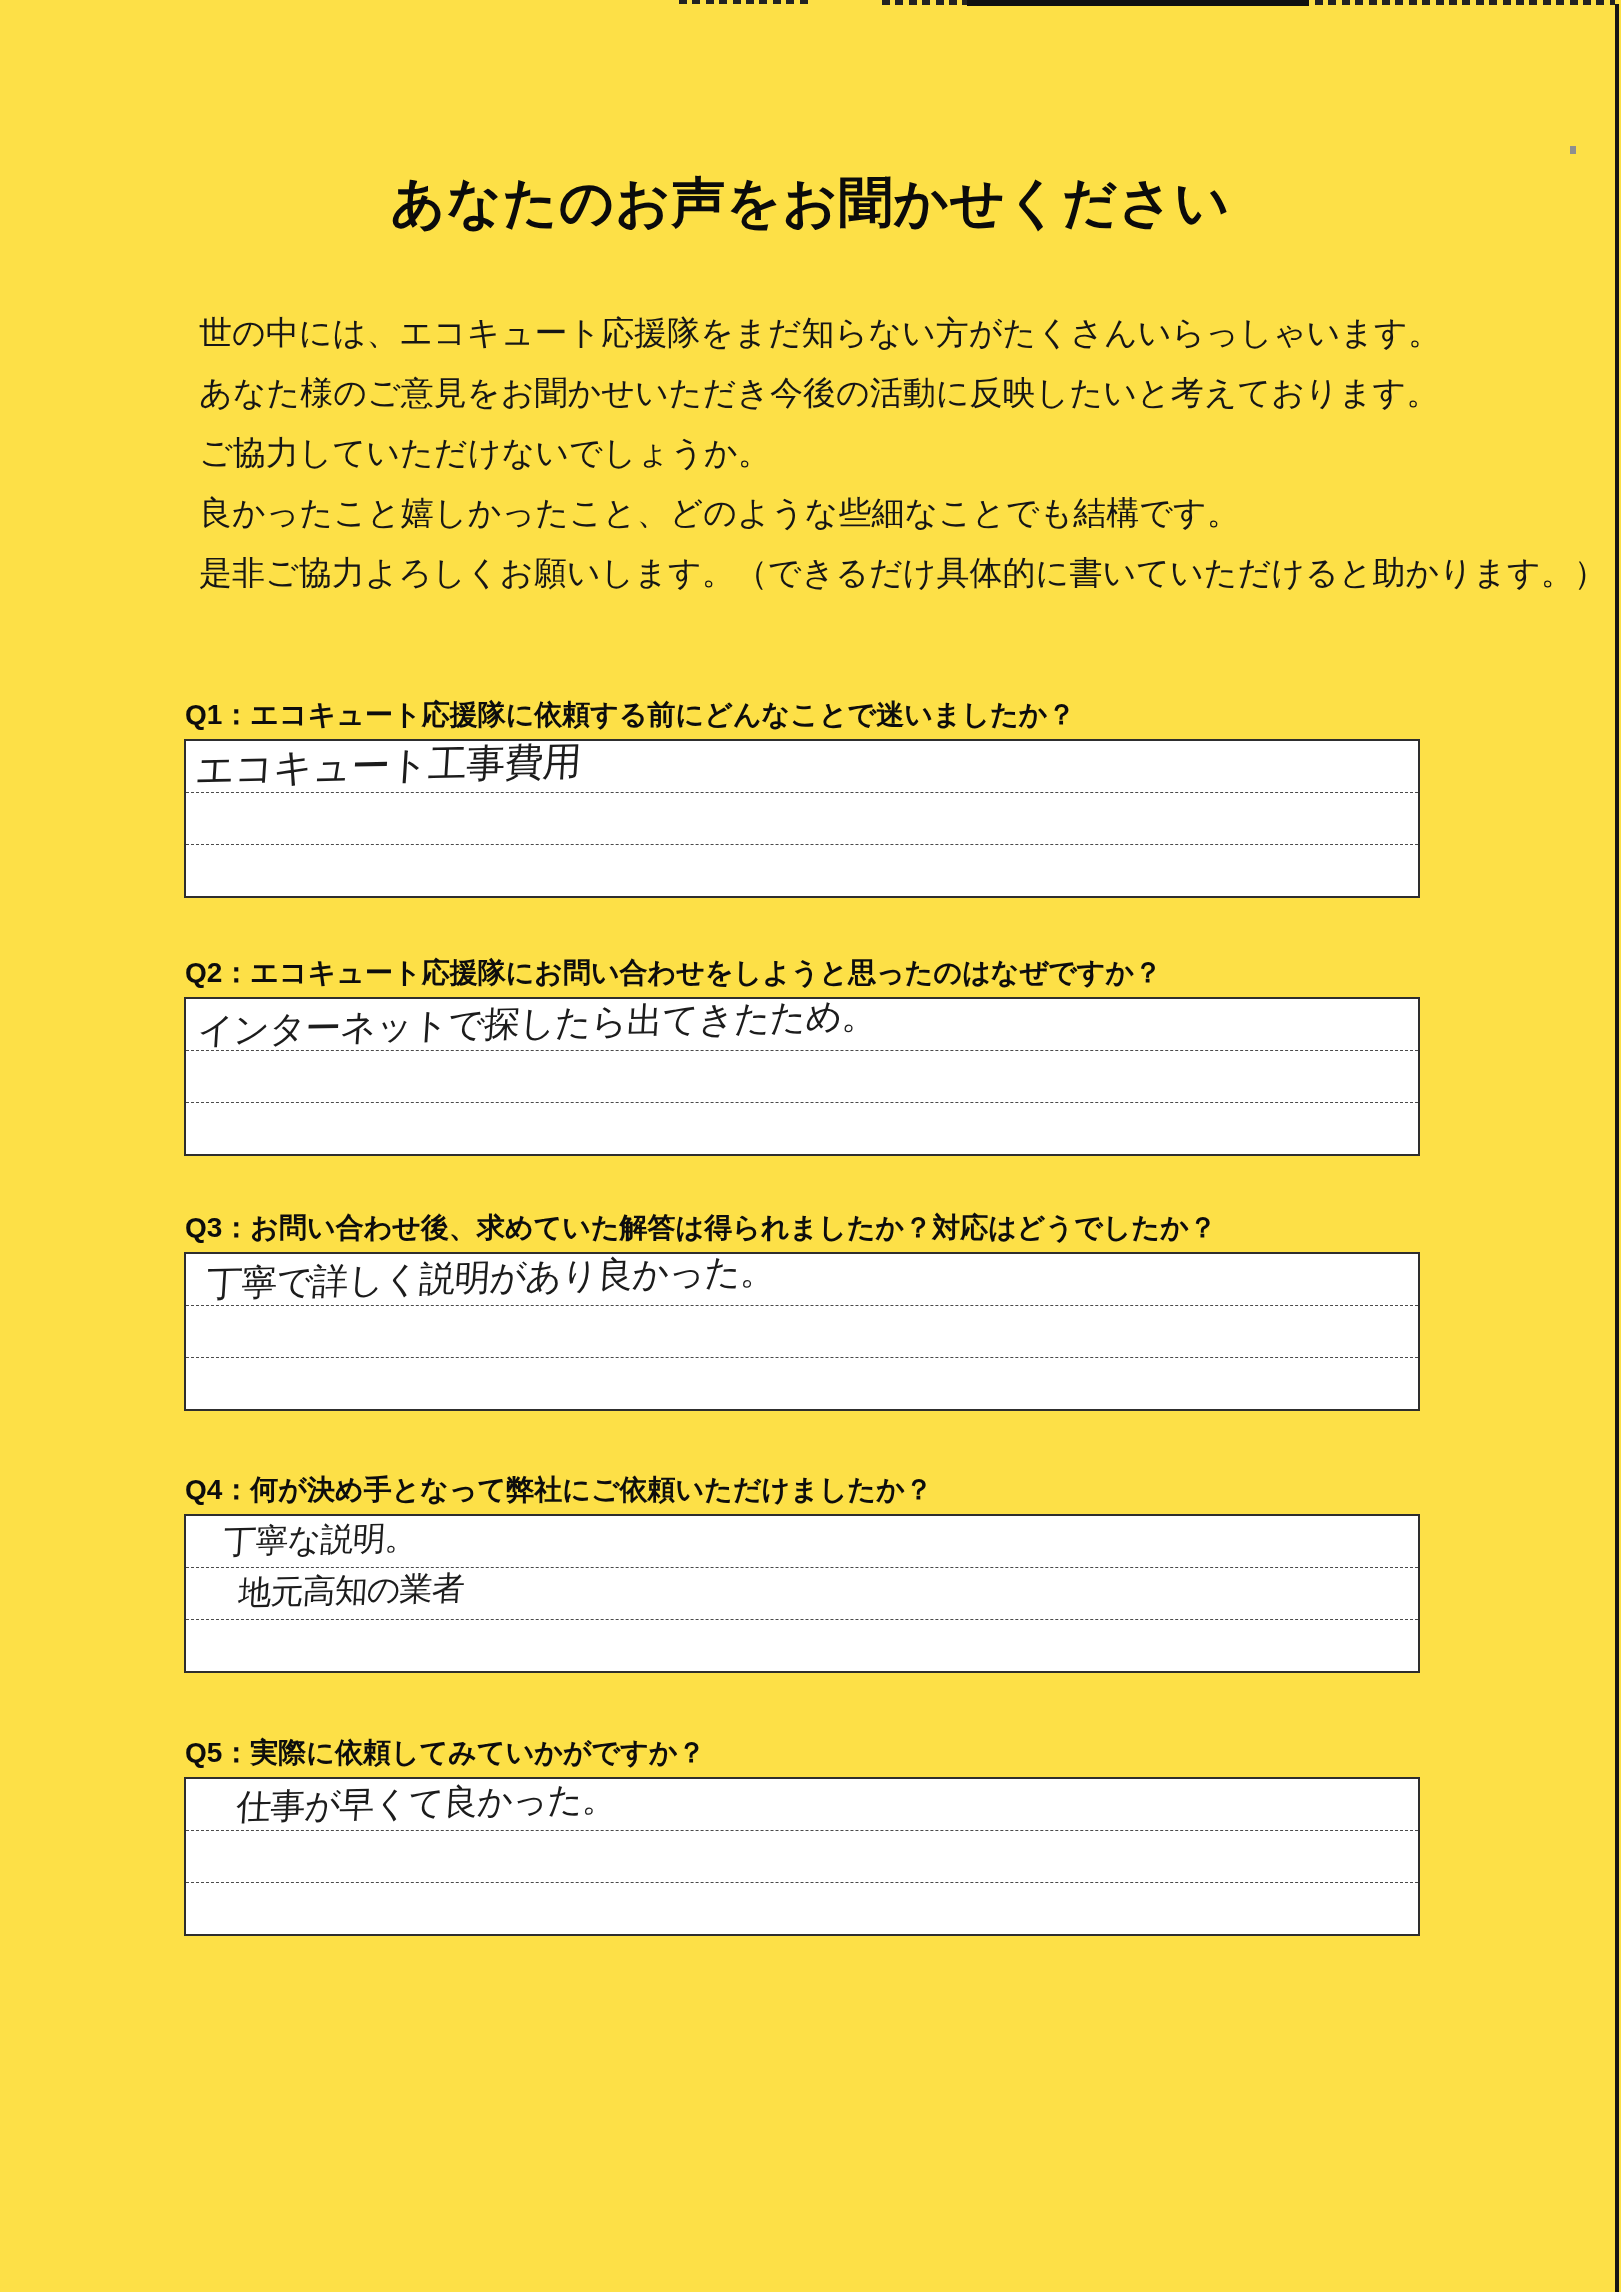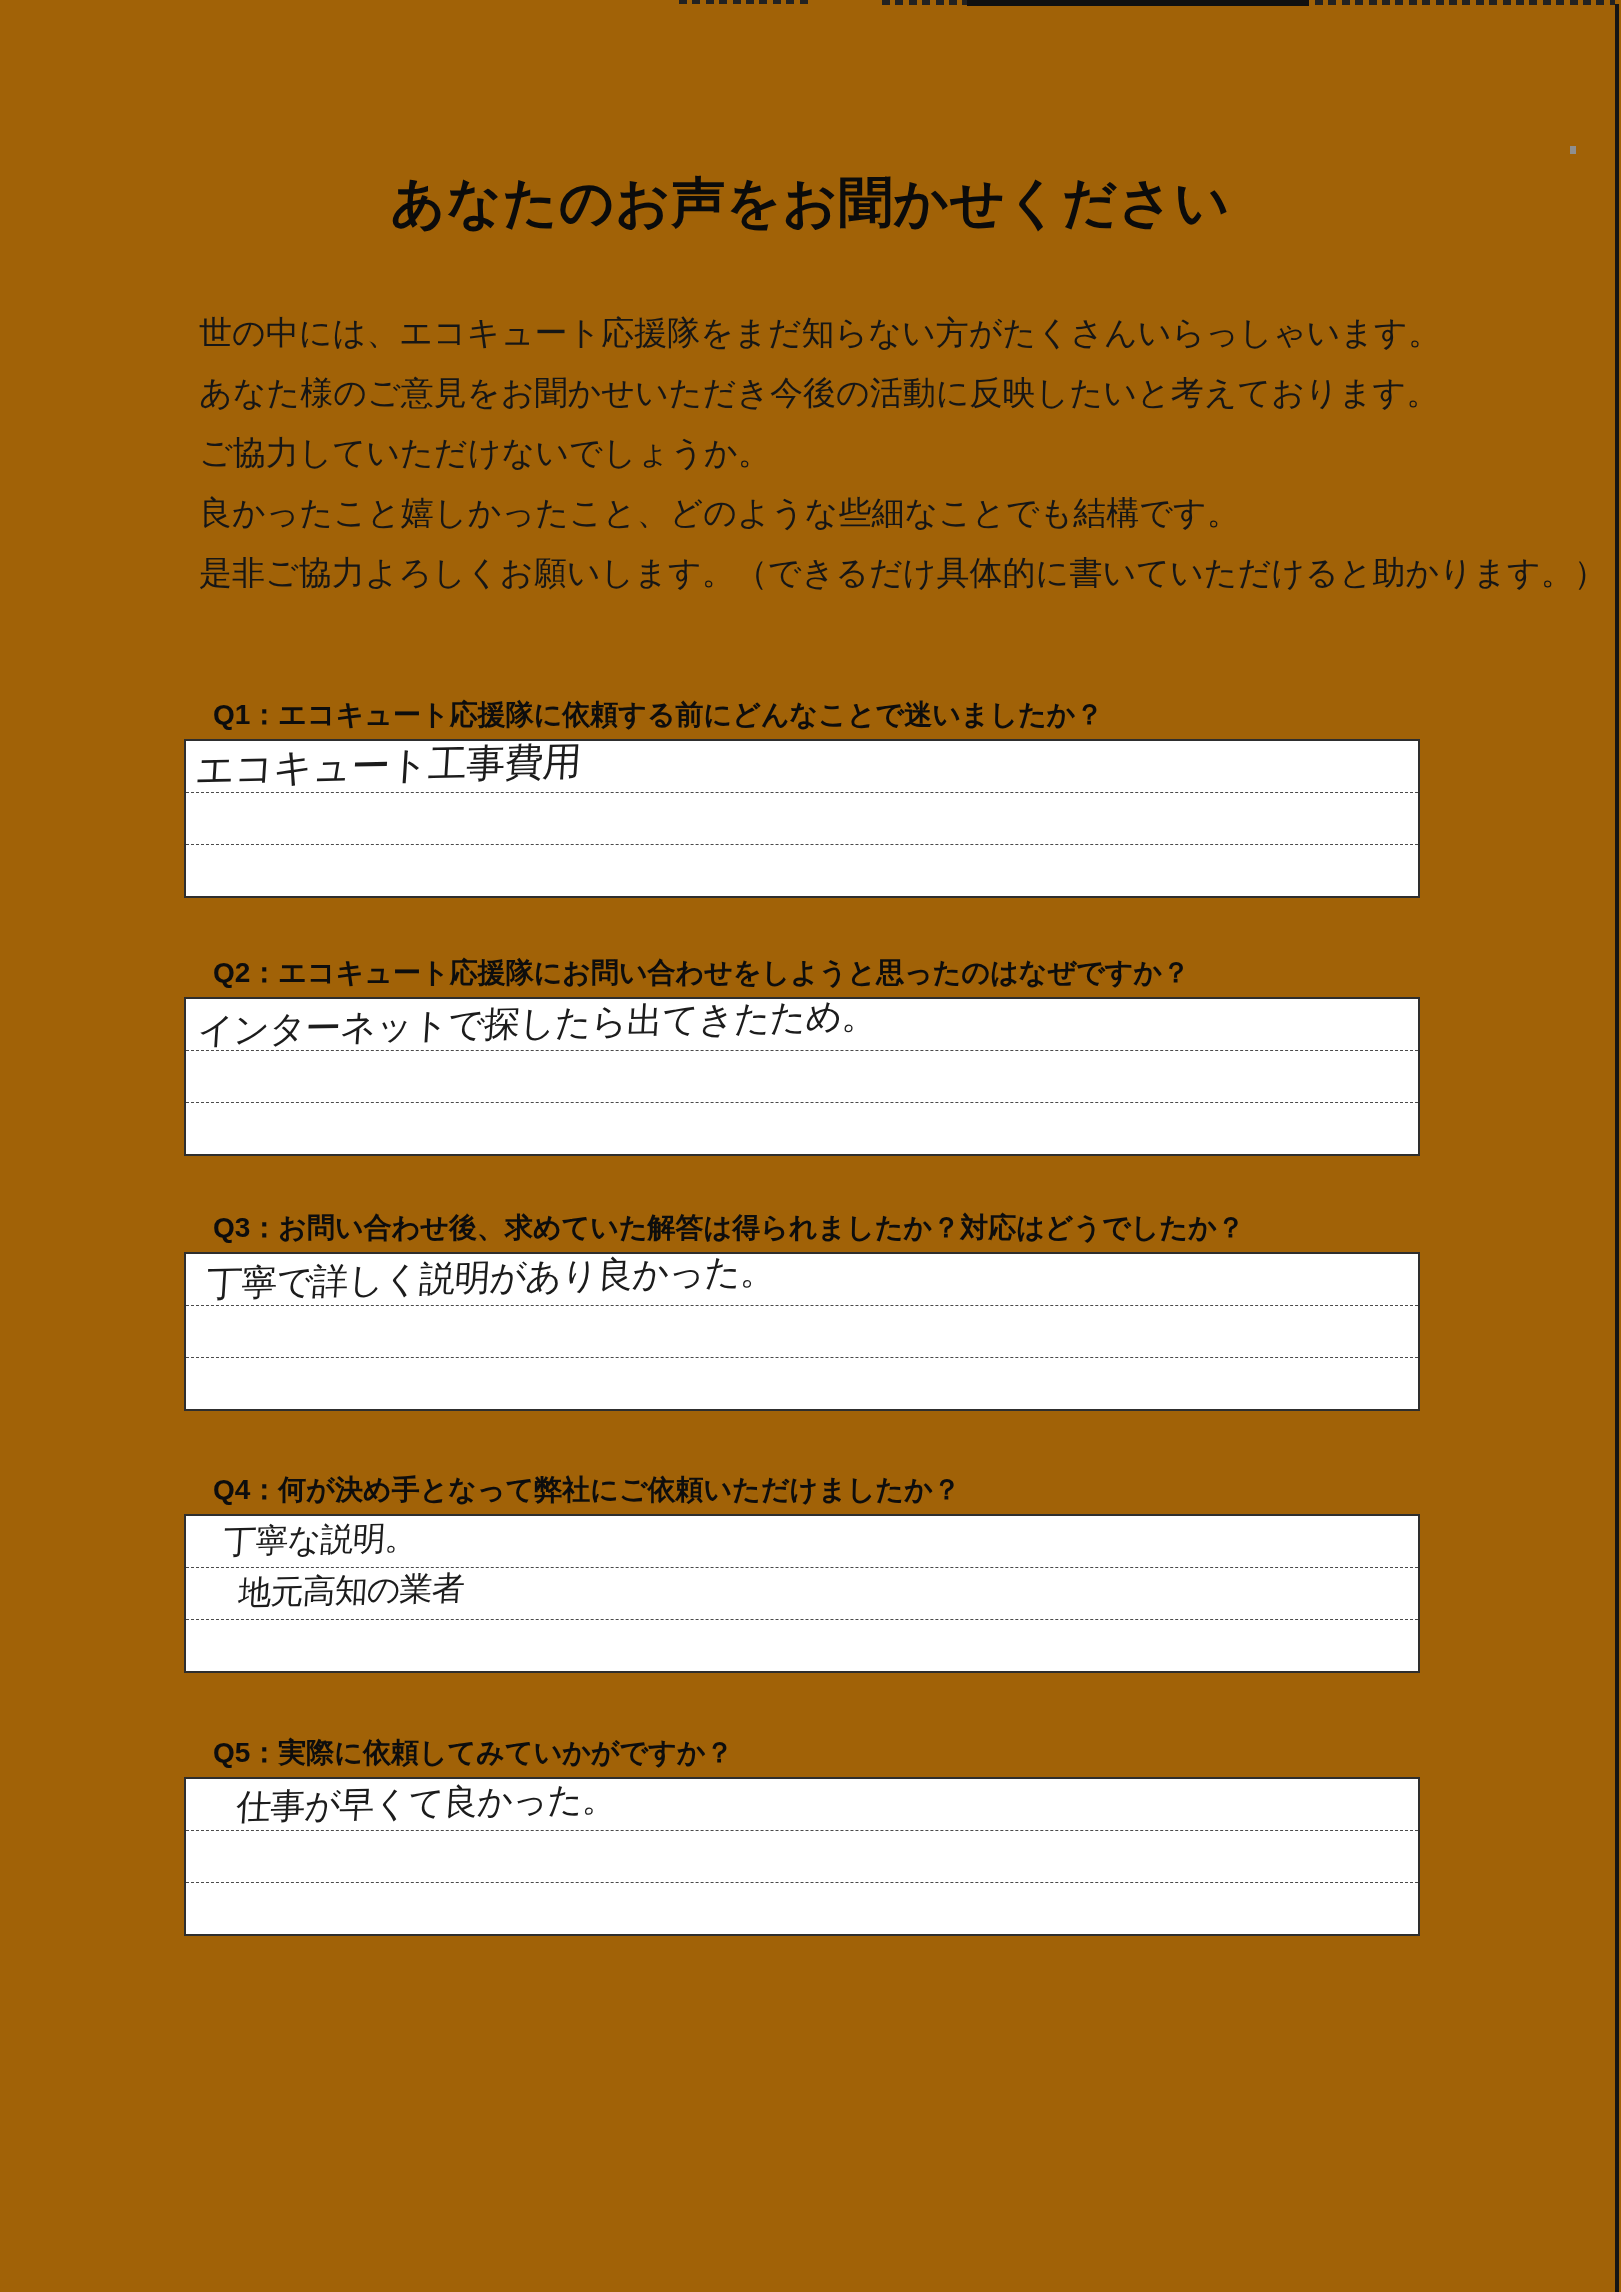--- a/index.html
+++ b/index.html
@@ -1,19 +1,19 @@
 <!DOCTYPE html>
 <html lang="ja" style="font-size:14.3px"><head>
 <meta charset="utf-8">
 <style>
   html,body{margin:0;padding:0;background:#e9e9e9;}
   .page{
     position:relative;
     width:1621px;height:2293px;
-    background:#a16207;
+    background:#fde047;
     overflow:hidden;
     font-family:"Liberation Sans", sans-serif;
     color:#111;
   }
 
   
   .artifact{position:absolute;background:#1a1a1a;}
   .artifact.dashes{background:repeating-linear-gradient(90deg,#222 0 8px,transparent 8px 13.4px);}
   .artifact-top-a{left:679px;top:0;width:134px;height:3.6px;}
   .artifact-top-b{left:882px;top:0;width:85px;height:4.5px;}
@@ -35,21 +35,21 @@
     position:absolute;left:199px;top:303px;width:1272px;
     font-size:33px;color:#161616;
   }
   .intro-line{height:60px;line-height:60px;white-space:nowrap;}
 
   
   .question{position:absolute;left:184px;width:1240px;}
   .q1{top:697px;} .q2{top:955px;} .q3{top:1210px;} .q4{top:1472px;} .q5{top:1735px;}
 
   .q-label{
-    margin:0 0 0 29px;
+    margin:0 0 0 1px;
     font-size:28px;font-weight:700;color:#0d0d0d;
     line-height:36px;white-space:nowrap;
   }
 
   .answer-box{
     position:absolute;left:0;top:42px;width:1232px;
     border:2.7px solid #2e2e2e;
     background:#fff;
   }
   .arow{height:51px;}

